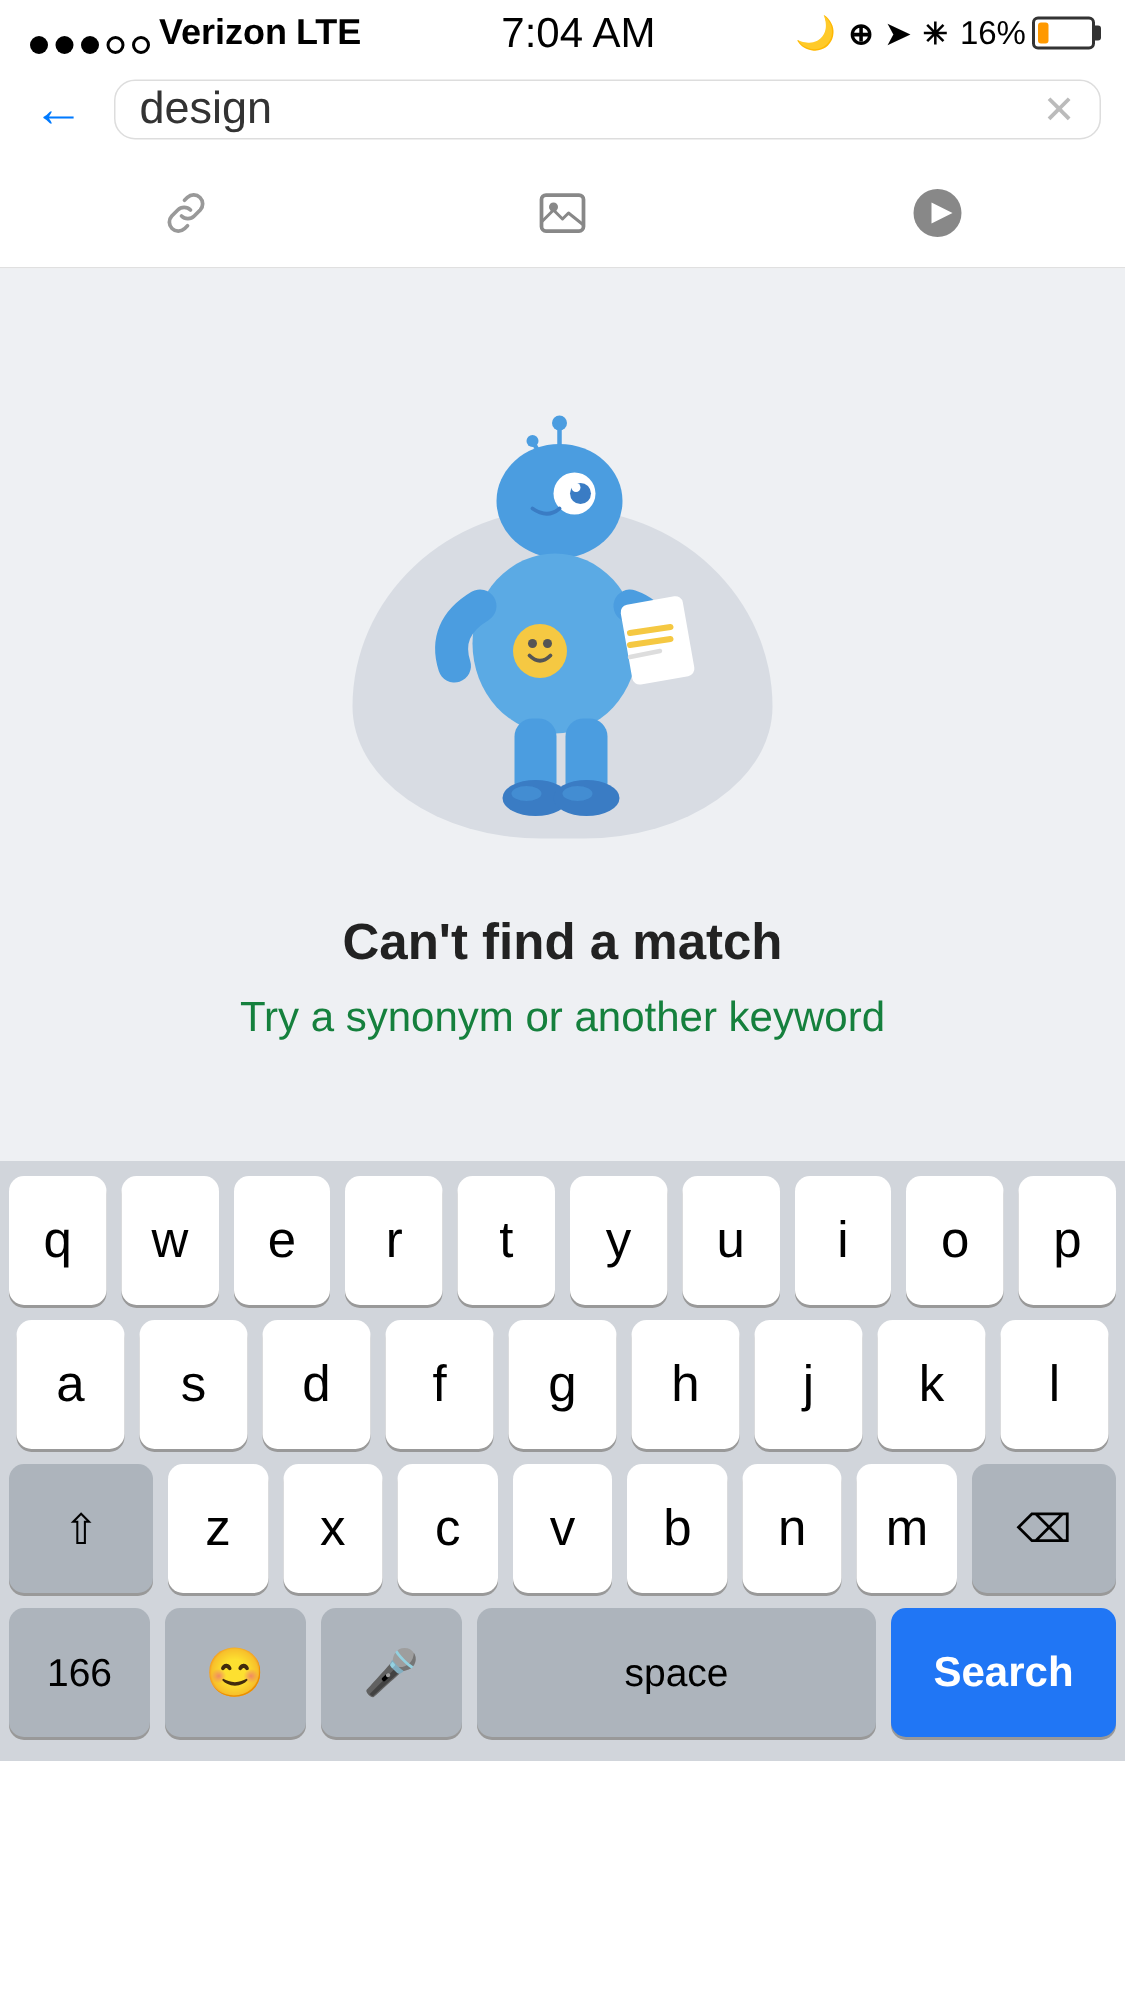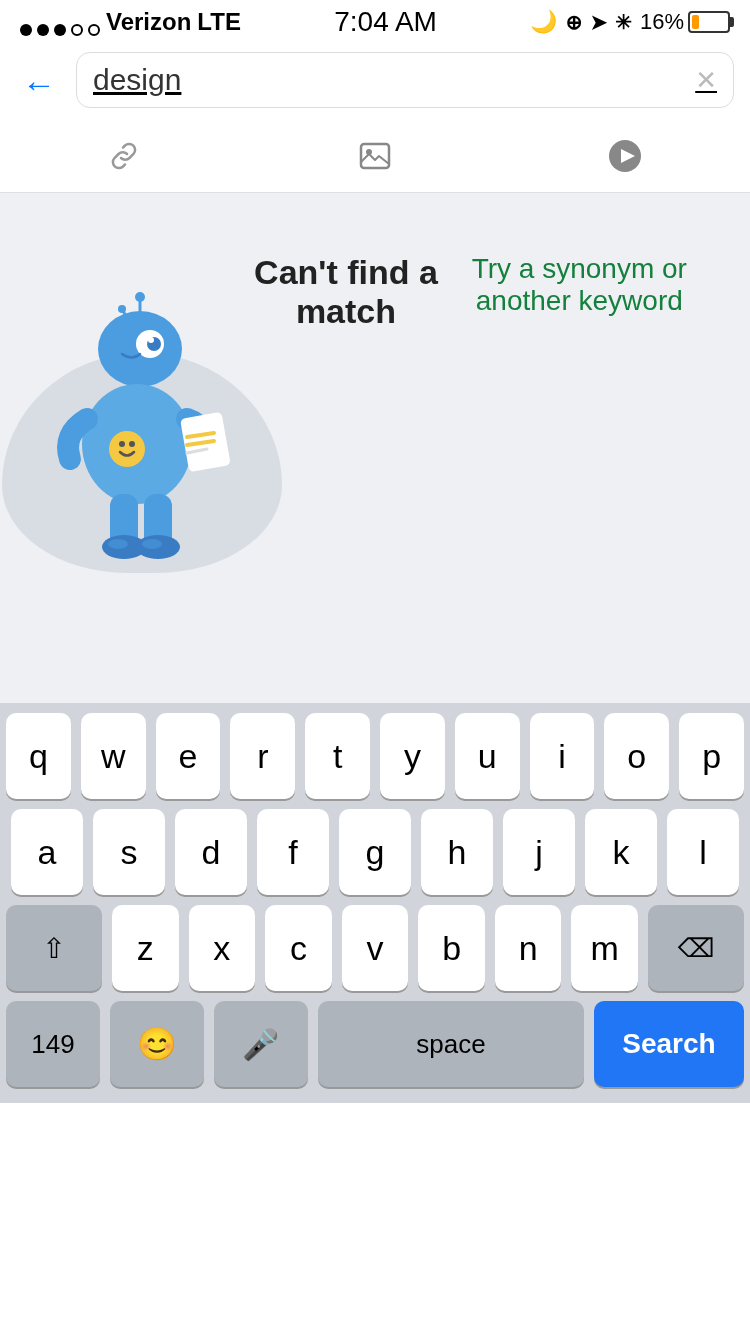--- a/index.html
+++ b/index.html
@@ -77,22 +77,21 @@
       line-height: 1;
     }
     .search-input-wrap {
       flex: 1;
       background: #fff;
       border: 1px solid #ddd;
       border-radius: 14px;
       display: flex;
       align-items: center;
       padding: 0 16px;
-      height: 56px;
-      text-decoration: underline;
+      height: 40px;
     }
     .search-input-wrap input {
       flex: 1;
       border: none;
       outline: none;
       font-size: 30px;
       color: #333;
       background: transparent;
     }
     .clear-btn {
@@ -142,21 +141,22 @@
     .filter-tab .tab-icon-img {
       width: 36px;
       height: 36px;
       fill: #999;
     }
 
     
     .no-results {
       background: #eef0f3;
       display: flex;
-      flex-direction: row;
+      flex-direction: column;
+      align-items: center;
       padding: 60px 32px 80px;
       min-height: 500px;
     }
     .illustration-container {
       position: relative;
       width: 340px;
       height: 340px;
       margin-bottom: 30px;
     }
     
@@ -425,19 +425,19 @@
     <div class="key">x</div>
     <div class="key">c</div>
     <div class="key">v</div>
     <div class="key">b</div>
     <div class="key">n</div>
     <div class="key">m</div>
     <div class="key special delete-btn" style="font-size:26px;">⌫</div>
   </div>
 
   <div class="key-row">
-    <div class="key special num-btn" style="font-size:26px;">149</div>
+    <div class="key special num-btn" style="font-size:26px;">166</div>
     <div class="key special emoji-btn" style="font-size:32px;">😊</div>
     <div class="key special mic-btn" style="font-size:30px;">🎤</div>
     <div class="key space special" style="font-size:26px;">space</div>
     <div class="key search-btn" style="font-size:28px; font-weight:700;">Search</div>
   </div>
 </div>
 
 </body></html>

